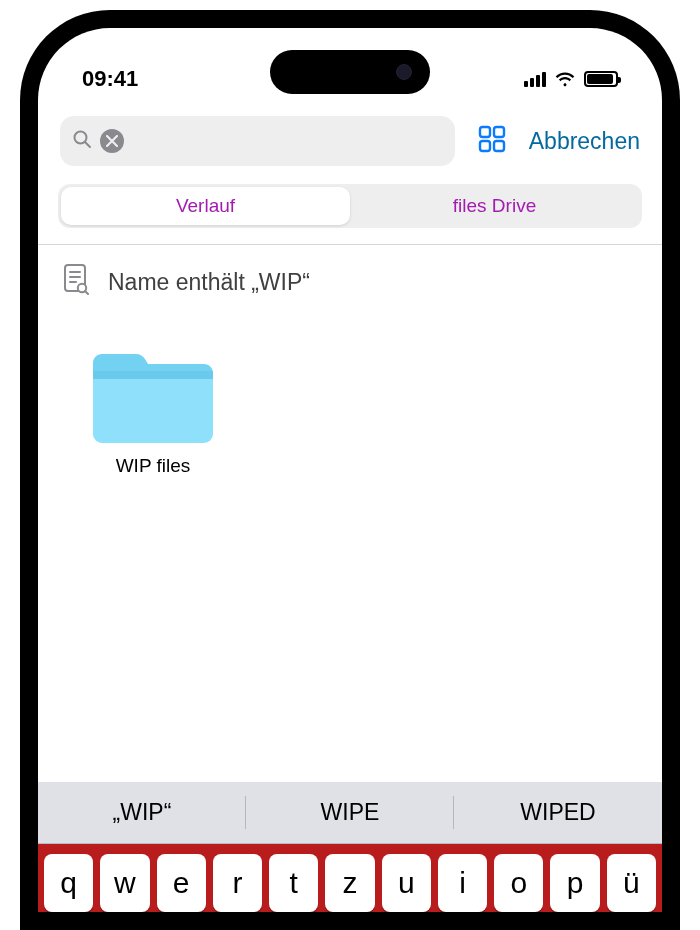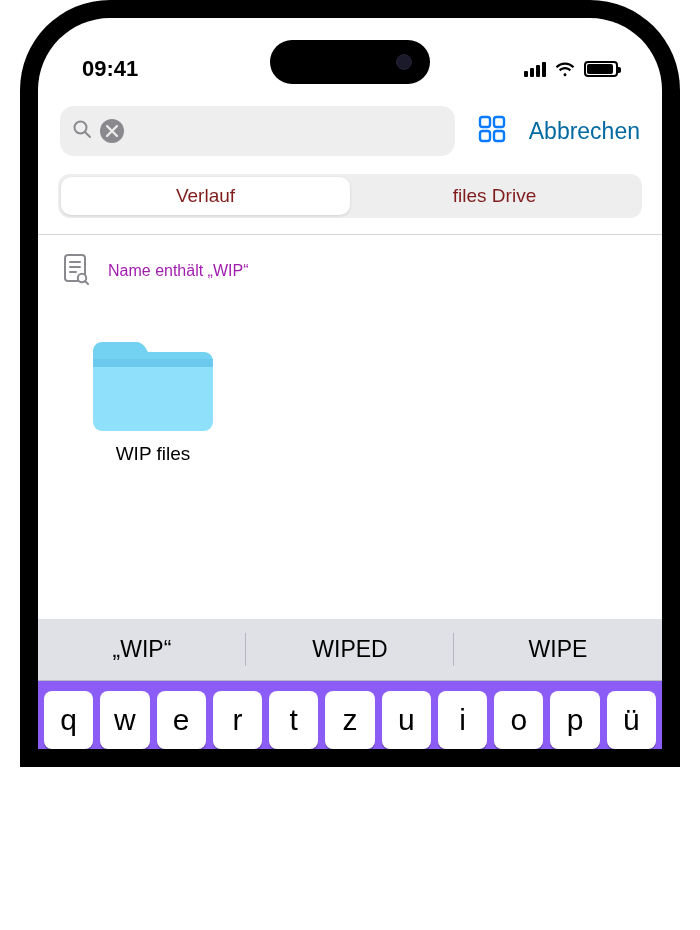--- a/index.html
+++ b/index.html
@@ -7,21 +7,22 @@
     font-family: -apple-system, BlinkMacSystemFont, "Helvetica Neue", sans-serif;
     background: #fff;
     width: 700px;
     height: 930px;
     display: flex;
     justify-content: center;
     align-items: flex-start;
   }
   .phone-frame {
     width: 660px;
-    height: 767px;
+    height: 920px;
+    margin-top: 10px;
     background: #000;
     border-radius: 90px 90px 0 0;
     padding: 18px;
     position: relative;
     overflow: hidden;
   }
   .screen {
     width: 100%;
     height: 100%;
     background: #fff;
@@ -168,39 +169,39 @@
     padding:3px;
   }
   .scope-seg .seg {
     flex:1;
     display:flex;
     align-items:center;
     justify-content:center;
     font-size:19px;
     border-radius:10px;
     cursor:pointer;
-    color:#7f1d1d;
+    color:#a21caf;
   }
   .scope-seg .seg.active {
     background:#fff;
     box-shadow:0 1px 3px rgba(0,0,0,.12);
     font-weight:500;
   }
   .divider {
     height:1px;
     background:#d7d7da;
     margin-top:16px;
   }
   .suggestion-row {
     display:flex;
     align-items:center;
     gap:18px;
     padding:18px 24px 10px;
-    color:#a21caf;
-    font-size:16px;
+    color:#404040;
+    font-size:23px;
   }
   .suggestion-icon { color:#8a8a8e; }
   .results {
     padding: 30px 30px;
     display:flex;
     flex-wrap:wrap;
   }
   .folder-item {
     width:170px;
     display:flex;
@@ -210,21 +211,21 @@
     cursor:pointer;
   }
   .folder-icon { color:#6cd1f4; }
   .folder-name {
     font-size:19px;
     color:#000;
     text-align:center;
   }
   .keyboard-area {
     margin-top:auto;
-    background:#8b5cf6;
+    background:#b91c1c;
   }
   .predictive {
     display:flex;
     height:62px;
     background:#dfe1e6;
     border-bottom:1px solid #b8bbc2;
   }
   .predictive .pred {
     flex:1;
     display:flex;
@@ -346,22 +347,22 @@
             <rect x="10" y="30" width="120" height="8" fill="#6cc9ee"></rect>
           </svg>
         </span>
         <span class="folder-name">WIP files</span>
       </div>
     </div>
 
     <div class="keyboard-area">
       <div class="predictive">
         <div class="pred">„WIP“</div>
+        <div class="pred">WIPE</div>
         <div class="pred">WIPED</div>
-        <div class="pred">WIPE</div>
       </div>
       <div class="key-row">
         <div class="key">q</div>
         <div class="key">w</div>
         <div class="key">e</div>
         <div class="key">r</div>
         <div class="key">t</div>
         <div class="key">z</div>
         <div class="key">u</div>
         <div class="key">i</div>

